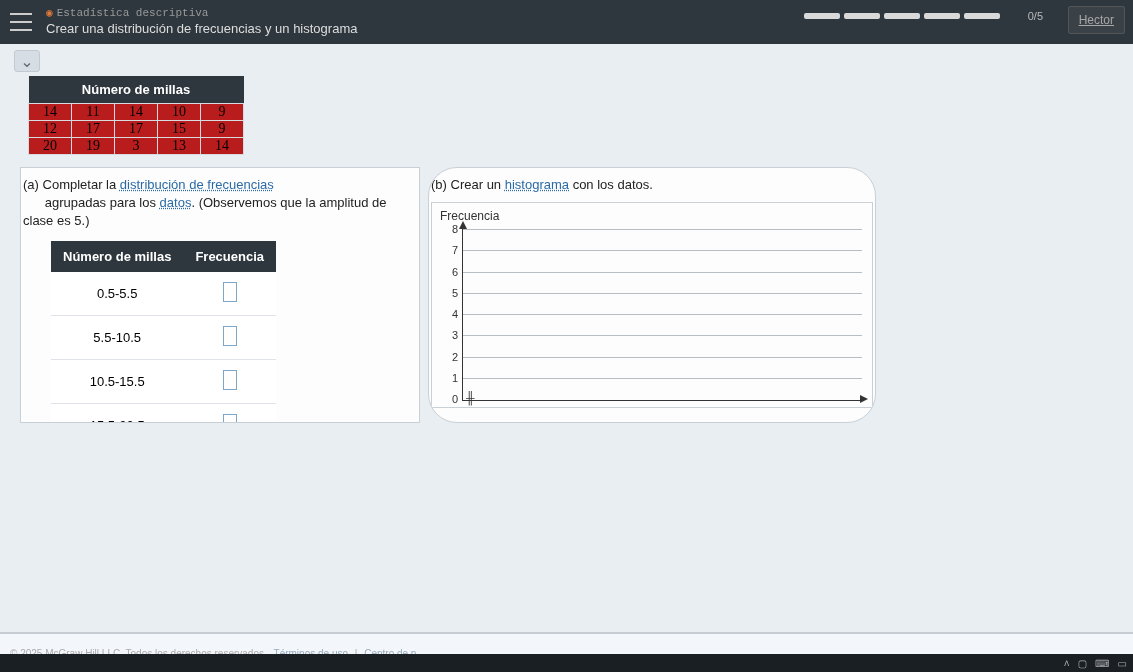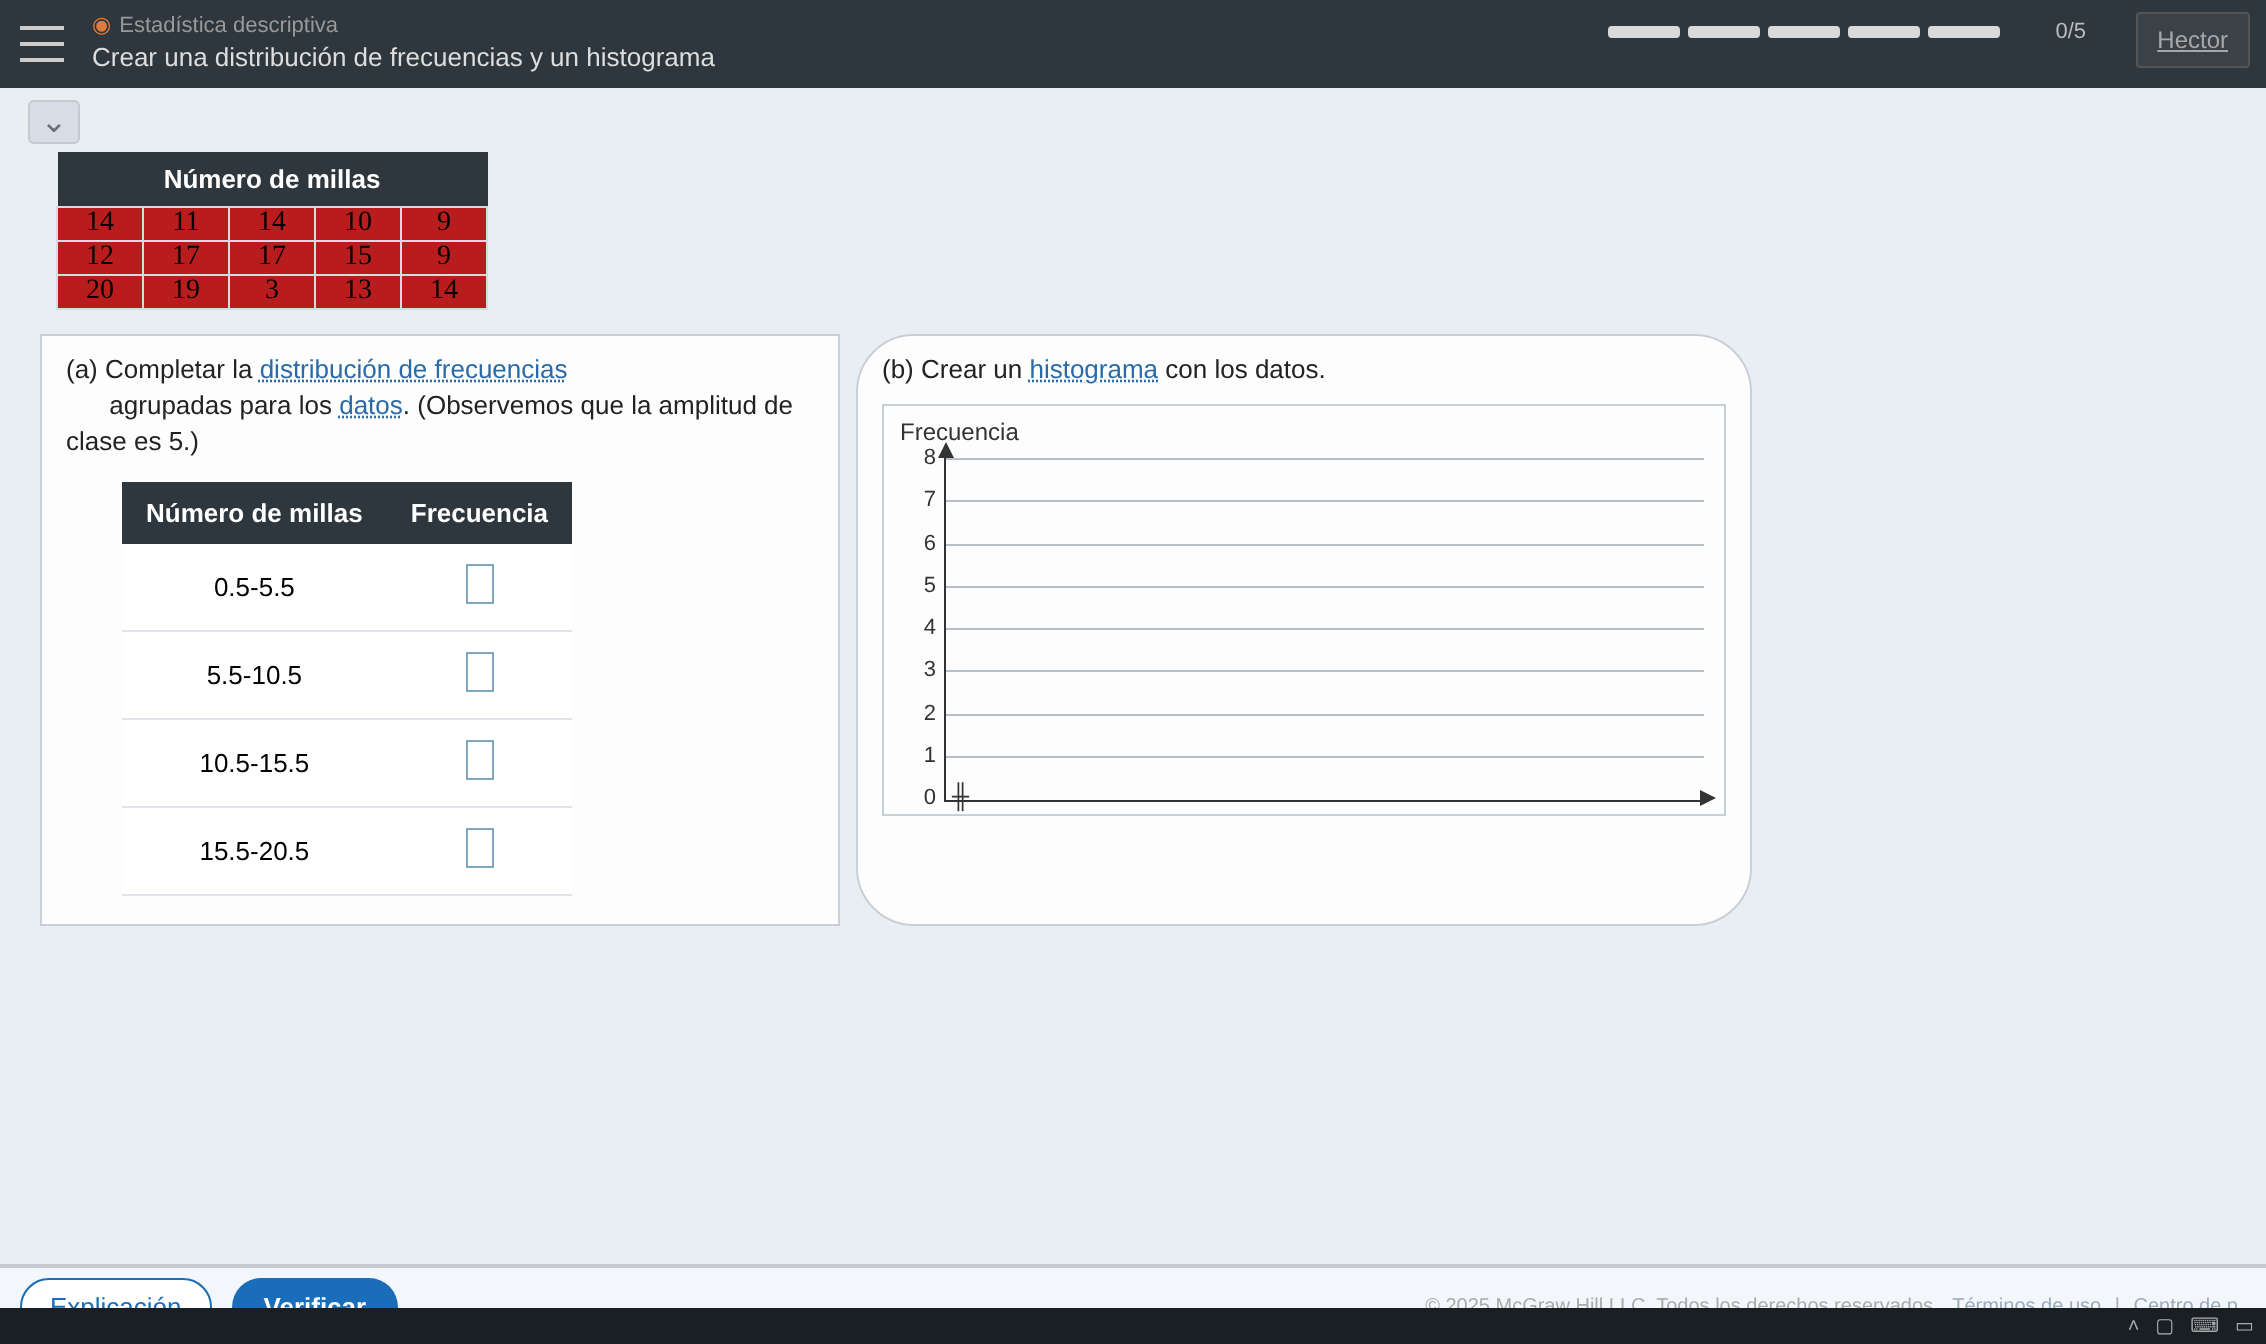--- a/index.html
+++ b/index.html
@@ -22,21 +22,21 @@
     position: relative;
   }
   .hamburger {
     width: 22px; height: 18px;
     display: flex; flex-direction: column; justify-content: space-between;
     margin-right: 14px;
     cursor: pointer;
   }
   .hamburger span { display: block; height: 2px; background: #ccc; }
   .top-titles { display: flex; flex-direction: column; font-size: 12px; line-height: 1.3; }
-  .top-titles .breadcrumb { color: #999; font-size: 11px; }
+  .top-titles .breadcrumb { color: #999; font-size: 11px; font-family: Liberation Mono, monospace; }
   .top-titles .breadcrumb .dot { color: #e07a3a; margin-right: 4px; }
   .top-titles .page-title { color: #ddd; font-size: 13px; }
   .progress-area {
     position: absolute;
     right: 90px;
     top: 10px;
     display: flex;
     align-items: center;
     gap: 4px;
   }
@@ -71,22 +71,22 @@
     background: #2e373d; color: #fff; font-weight: bold; font-family: Arial, Helvetica, sans-serif;
     text-align: center; padding: 6px 8px; font-size: 13px;
   }
   .data-table td {
     border: 1px solid #d7dbe0; background: #b91c1c; text-align: center;
     padding: 0 14px; font-size: 14px;
   }
   
   .panels { display: flex; gap: 8px; margin-left: 6px; }
   .panel {
-    border: 1px solid #c9cfd6; background: #fdfdfe; padding: 8px 12px;
-    height: 296px; overflow: hidden;
+    border: 1px solid #c9cfd6; background: #fdfdfe; padding: 8px 2px;
+    height: 256px; overflow: hidden;
   }
   .panel.a { width: 400px; }
   .panel.b { width: 448px; border-radius: 29px; }
   .panel .prompt { font-size: 13px; color: #222; line-height: 1.4; }
   .panel .term { color: #2a6aa6; text-decoration: underline dotted; cursor: pointer; }
   
   .freq-table { border-collapse: collapse; margin: 10px 0 0 28px; }
   .freq-table th {
     background: #2e373d; color: #fff; font-family: Arial, Helvetica, sans-serif;
     font-weight: bold; font-size: 13px; padding: 8px 12px; text-align: center;
@@ -288,24 +288,20 @@
           <div class="tick-label" style="top: 89.75px;">5</div>
           <div class="tick-label" style="top: 68.5px;">6</div>
           <div class="tick-label" style="top: 47.25px;">7</div>
           <div class="tick-label" style="top: 26px;">8</div>
         </div>
     </div>
   </div>
 </div>
 
 <div class="footer">
-  <div class="footer-left">
-    <button class="btn-outline">Explicación</button>
-    <button class="btn-primary">Verificar</button>
-  </div>
   <div class="footer-right">
     <span>© 2025 McGraw Hill LLC. Todos los derechos reservados.</span>
     <a>Términos de uso</a> |
     <a>Centro de p</a>
   </div>
 </div>
 
 <div class="taskbar">
   <span>˄</span>
   <span>▢</span>

